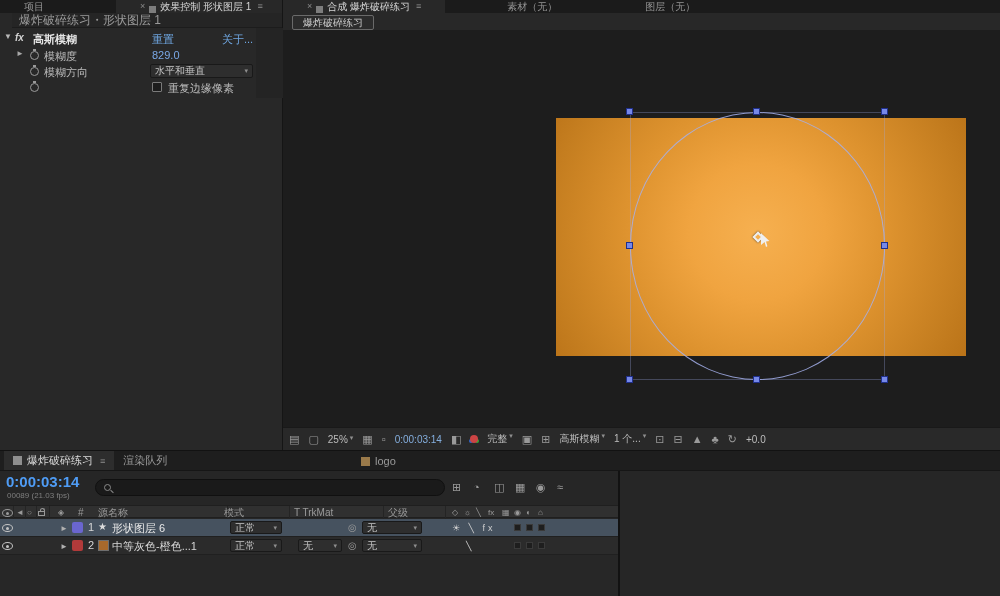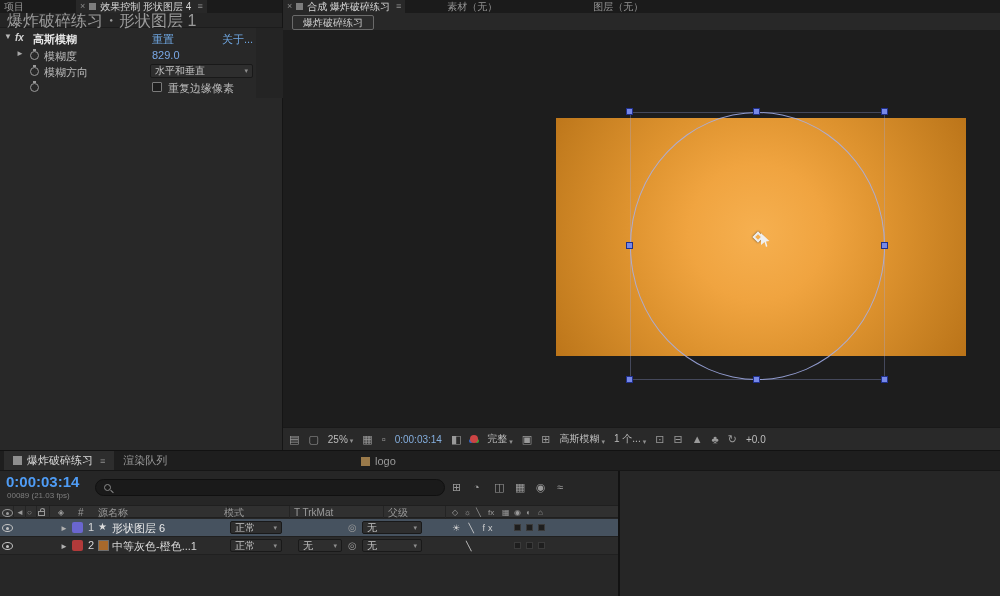--- a/index.html
+++ b/index.html
@@ -2,29 +2,29 @@
 <html><head>
 <meta charset="utf-8">
 <style>
   *{margin:0;padding:0;box-sizing:border-box}
   html,body{width:1000px;height:596px;overflow:hidden;background:#232323}
   body{font-family:"Liberation Sans","DejaVu Sans",sans-serif;font-size:11px;color:#c8c8c8}
   #app{position:relative;width:1000px;height:596px;background:#232323;overflow:hidden}
 
   
   .tabbar{position:absolute;left:0;right:0;top:0;height:13px;background:#1b1b1b;display:flex;align-items:stretch;font-size:10px;color:#969696;overflow:hidden}
-  .tab{display:flex;align-items:center;gap:4px;padding:0 4px;line-height:13px;white-space:nowrap}
+  .tab{display:flex;align-items:flex-end;gap:4px;padding:0 24px;line-height:13px;white-space:nowrap}
   .tab.active{background:#282828;color:#d6d6d6}
   .tab-x{color:#8a8a8a;font-size:9px}
   .tab-sq{width:7px;height:7px;background:#7d7d7d;display:inline-block}
   .menu-glyph{color:#8f8f8f;font-size:9px;margin-left:2px}
 
   
   #effect-panel{position:absolute;left:0;top:0;width:283px;height:450px;background:#282828;border-right:1px solid #151515}
-  .ep-breadcrumb{position:absolute;top:13px;left:0;right:0;height:15px;line-height:15px;padding-left:7px;background:#252525;border-bottom:1px solid #1c1c1c;color:#9a9a9a;font-size:16px}
+  .ep-breadcrumb{position:absolute;top:13px;left:12px;right:0;height:15px;line-height:15px;padding-left:7px;background:#252525;border-bottom:1px solid #1c1c1c;color:#9a9a9a;font-size:12px}
   .ep-row{position:absolute;left:0;width:256px;height:16px;font-size:11px;color:#bcbcbc}
   .ep-row > span{position:absolute;top:2px}
   .fxbadge{font-style:italic;font-weight:bold;color:#d0d0d0;font-size:10px}
   .link{color:#6fa7e2}
   .val{color:#7aa8e6}
   .i-watch{width:9px;height:9px;border:1px solid #9a9a9a;border-radius:50%;position:absolute;display:inline-block}
   .i-watch::before{content:"";position:absolute;left:2px;top:-3px;width:3px;height:2px;background:#9a9a9a}
   .dd{position:absolute;background:#2e2e2e;border:1px solid #191919;border-radius:2px;display:flex;align-items:center;justify-content:space-between;padding:0 4px;font-size:10px;color:#c6c6c6}
   .dd .arr{font-size:7px;color:#8f8f8f;margin-left:4px}
   .chk{position:absolute;width:10px;height:10px;border:1px solid #7a7a7a;background:#1c1c1c;border-radius:1px}
@@ -36,21 +36,21 @@
   .viewport{position:absolute;left:0;top:30px;width:717px;height:397px;background:#1d1d1d;overflow:hidden}
   .canvas-rect{position:absolute;left:273px;top:88px;width:410px;height:238px;background:radial-gradient(circle at 49% 48%, #f6b050 0%, #f0a440 28%, #dd922e 55%, #c57e20 85%, #ba7318 100%)}
   .sel-bbox{position:absolute;left:347px;top:82px;width:255px;height:268px;border:1px solid rgba(160,172,235,.30)}
   .sel-ellipse{position:absolute;left:347px;top:82px;width:255px;height:268px;border:1px solid rgba(165,176,236,.85);border-radius:50%}
   .handle{position:absolute;width:7px;height:7px;background:#7688e8;border:1px solid #20308c;margin:-4px 0 0 -4px}
   .anchor{position:absolute;width:8px;height:8px;border:2px solid #ededed;transform:rotate(45deg);box-shadow:0 0 2px rgba(0,0,0,.7)}
   .cursor{position:absolute;width:10px;height:14px;background:#efefef;clip-path:polygon(0% 0%,84% 58%,50% 60%,64% 94%,50% 100%,36% 64%,0% 86%);filter:drop-shadow(1px 1px 1px rgba(0,0,0,.8))}
   .comp-toolbar{position:absolute;left:0;top:427px;width:717px;height:23px;background:#292929;border-top:1px solid #191919;display:flex;align-items:center;gap:9px;padding:0 6px;font-size:10px;color:#bdbdbd;white-space:nowrap;overflow:hidden}
   .comp-toolbar .glyph{color:#9a9a9a;font-size:11px}
   .comp-toolbar .arr{font-size:7px;color:#8f8f8f;margin-left:2px}
-  .ct-group{display:flex;align-items:flex-end}
+  .ct-group{display:flex;align-items:flex-start}
   .tc-small{color:#84aede}
   .i-channels{width:8px;height:8px;border-radius:50%;background:#c44;box-shadow:3px 2px 0 -2px #3a3,-3px 2px 0 -2px #36c;display:inline-block}
 
   
   #timeline-panel{position:absolute;left:0;top:450px;width:1000px;height:146px;background:#262626;border-top:1px solid #121212}
   .tl-tabbar{position:absolute;left:0;top:0;right:0;height:20px;background:#1e1e1e;border-bottom:1px solid #161616;display:flex;align-items:stretch;font-size:11px;color:#9a9a9a}
   .tl-tab{display:flex;align-items:center;gap:5px;padding:0 9px;white-space:nowrap}
   .tl-tab.active{background:#2d2d2d;color:#d8d8d8}
   .tl-tab .sq{width:9px;height:9px;display:inline-block;background:#8f8f8f}
   .tl-tab .sq.tan{background:#9a7a4a}
@@ -97,21 +97,21 @@
 <div id="app">
 
   <section id="effect-panel">
     <div class="tabbar">
       <div class="tab">
         <span>项目</span>
       </div>
       <div class="tab active" style="margin-left:48px">
         <span class="tab-x">×</span>
         <span class="tab-sq"></span>
-        <span>效果控制 形状图层 4</span>
+        <span>效果控制 形状图层 1</span>
         <span class="menu-glyph">≡</span>
       </div>
     </div>
 
     <div class="ep-breadcrumb">爆炸破碎练习・形状图层 1</div>
 
     <div class="ep-row" style="top:30px">
       <span style="left:4px;font-size:8px;color:#b8b8b8">▼</span>
       <span class="fxbadge" style="left:15px">fx</span>
       <span style="left:33px;color:#e6e6e6;font-weight:bold">高斯模糊</span>
@@ -148,21 +148,21 @@
     <div class="tabbar">
       <div class="tab active">
         <span class="tab-x">×</span>
         <span class="tab-sq"></span>
         <span>合成 爆炸破碎练习</span>
         <span class="menu-glyph">≡</span>
       </div>
       <div class="tab" style="margin-left:38px">
         <span>素材（无）</span>
       </div>
-      <div class="tab" style="margin-left:88px">
+      <div class="tab" style="margin-left:40px">
         <span>图层（无）</span>
       </div>
     </div>
 
     <div class="comp-chip">爆炸破碎练习</div>
 
     <div class="viewport">
       <div class="canvas-rect"></div>
       <div class="sel-bbox"></div>
       <div class="sel-ellipse"></div>

